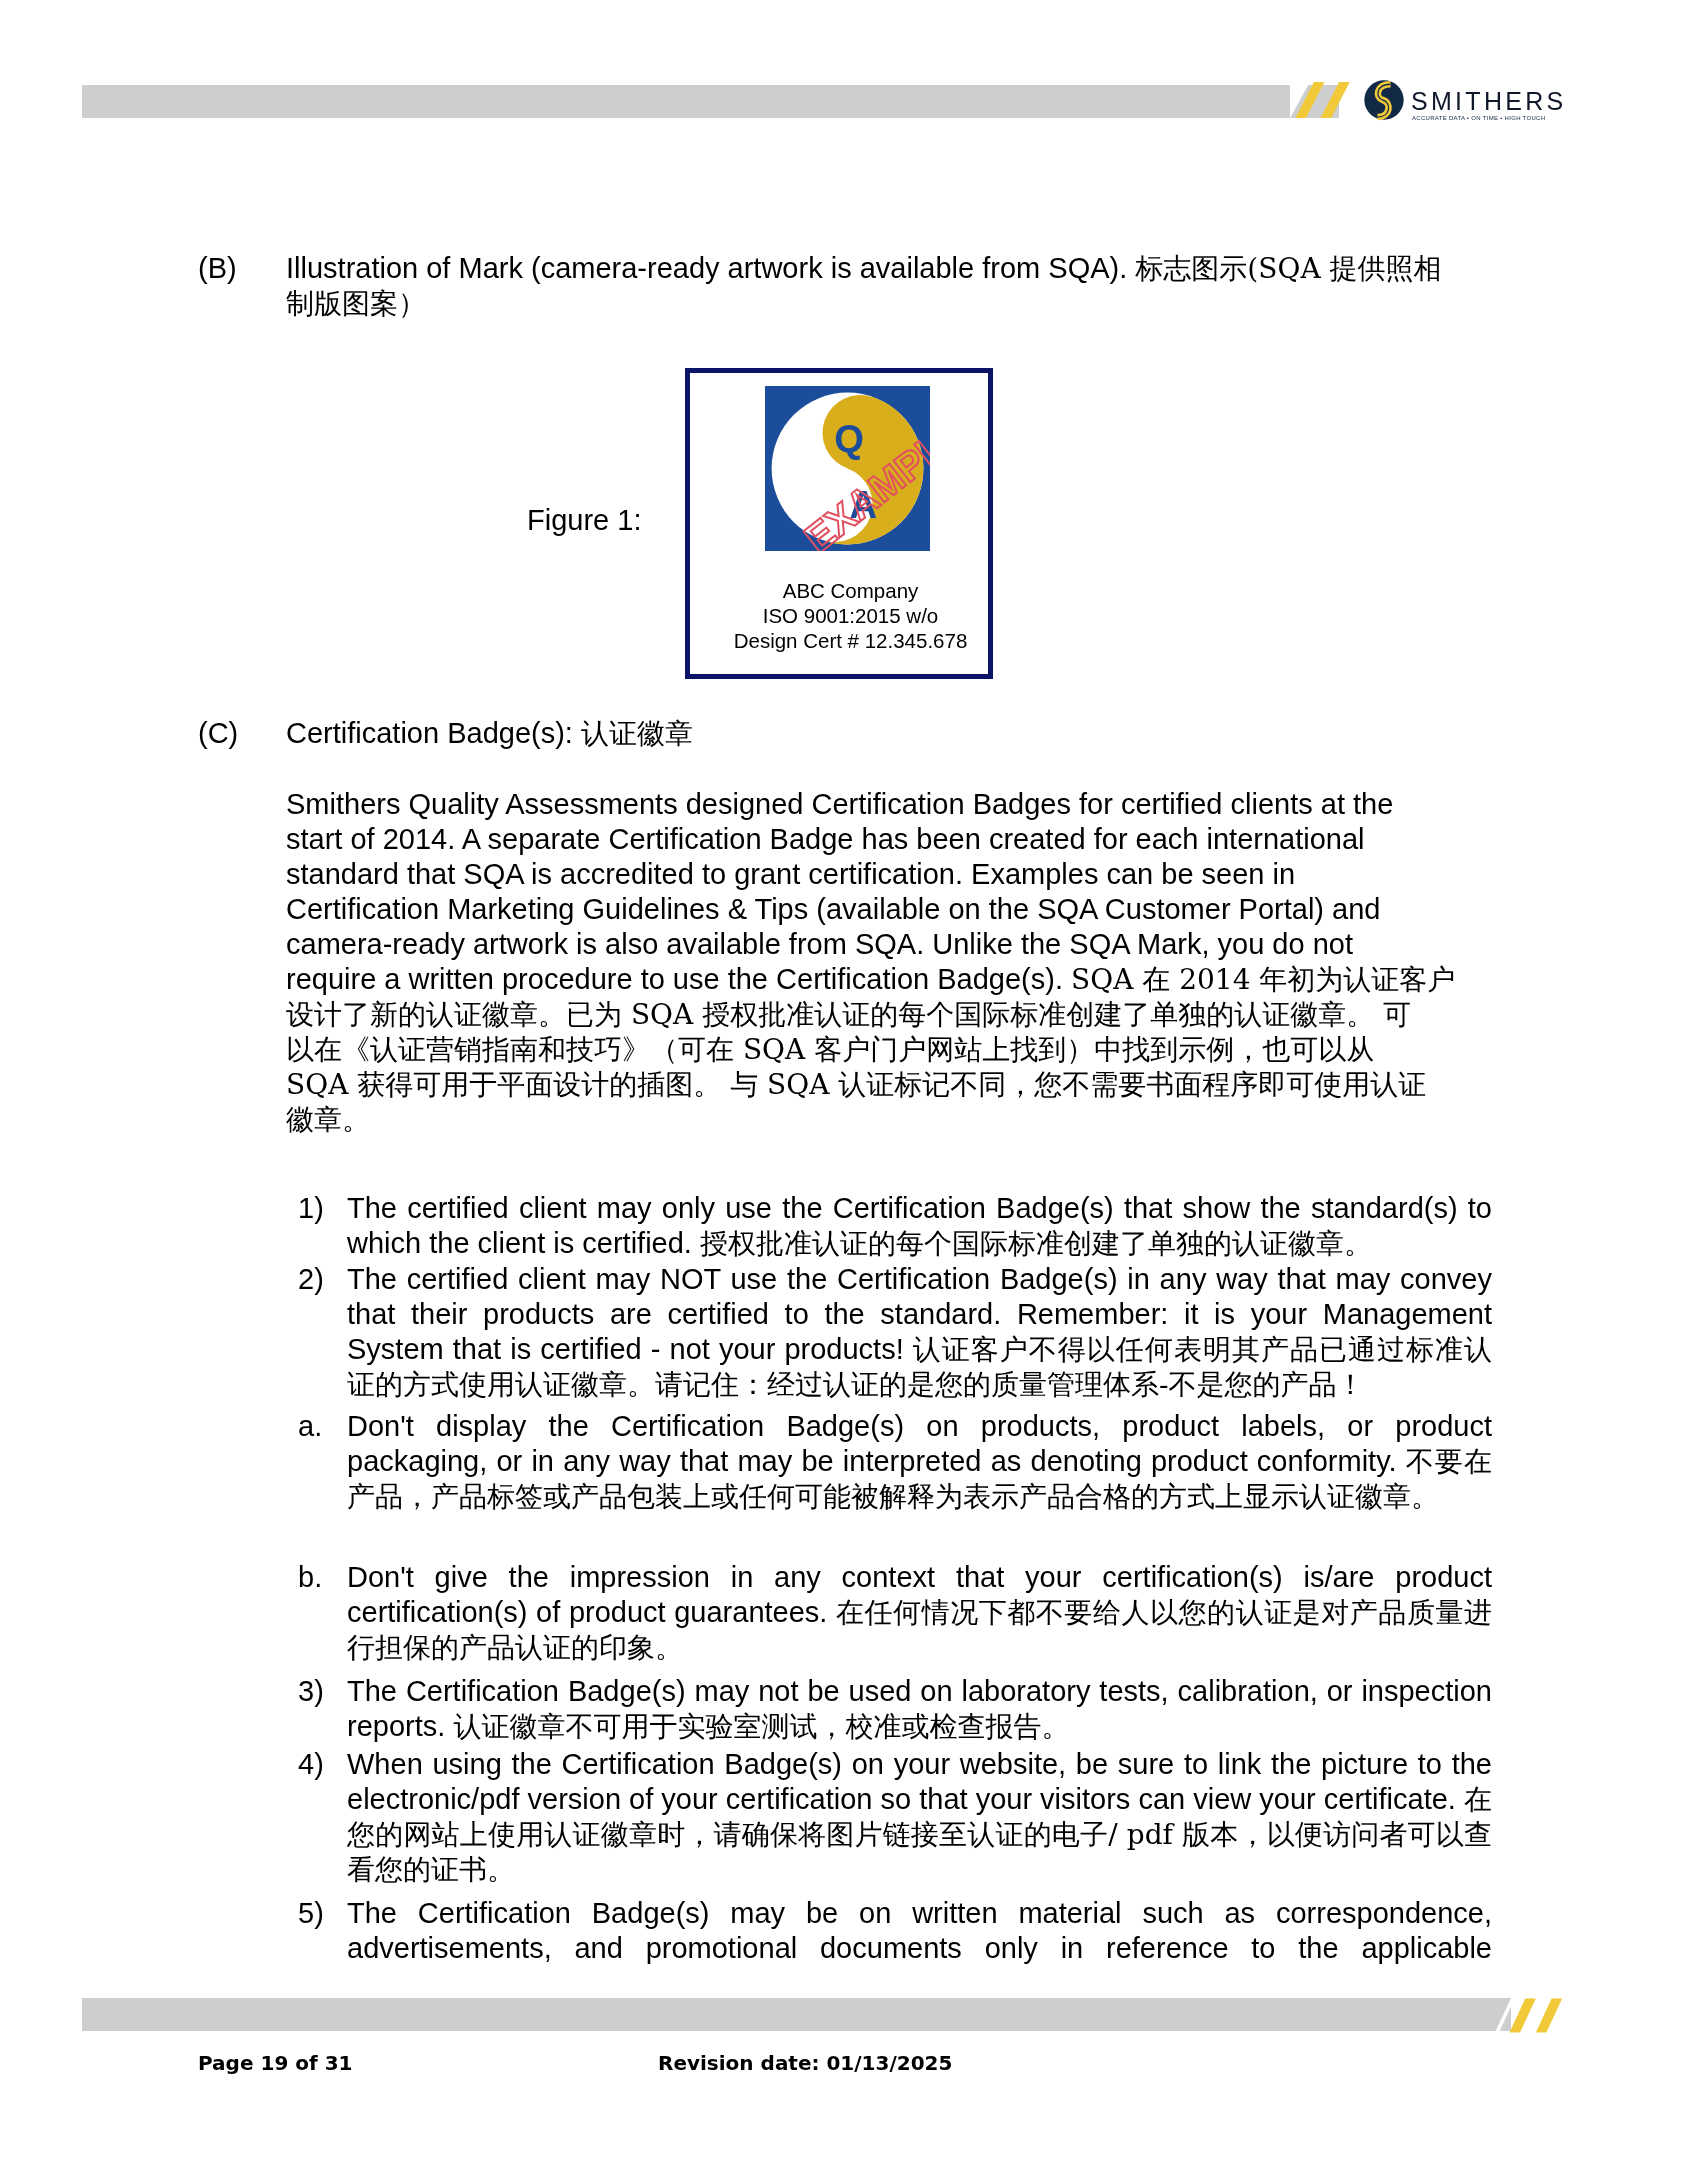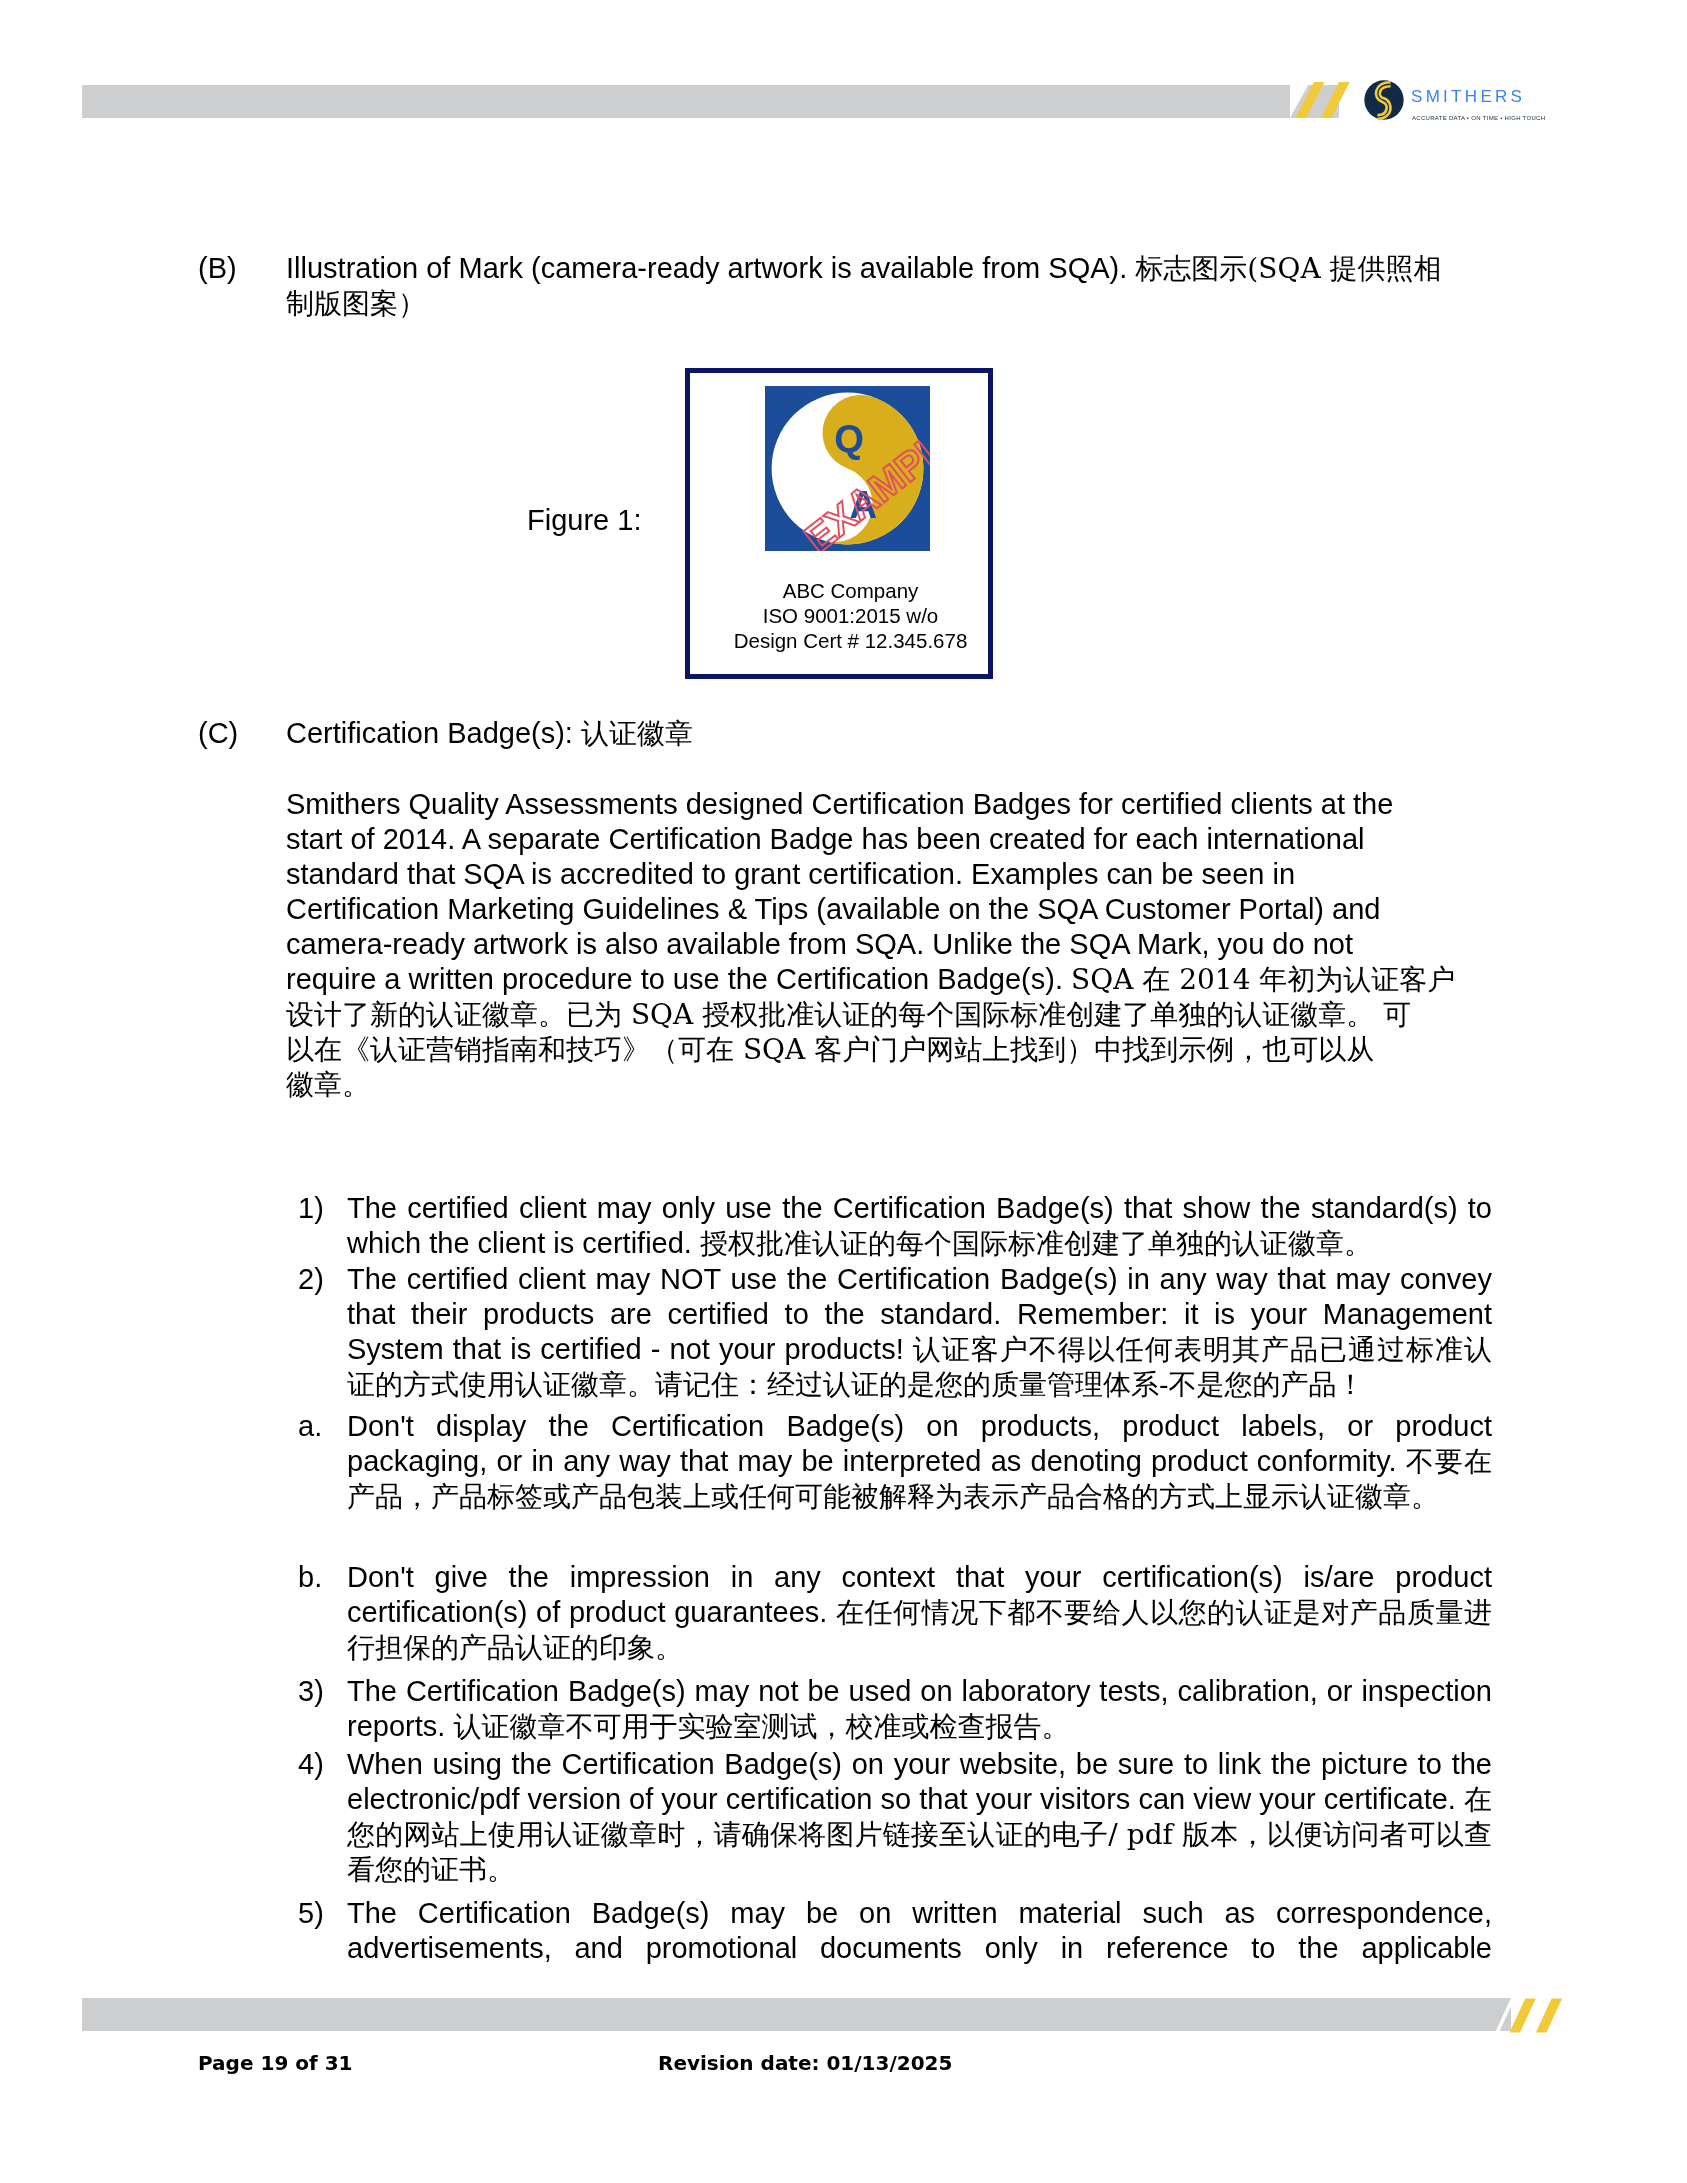--- a/index.html
+++ b/index.html
@@ -3,21 +3,21 @@
 <meta charset="utf-8">
 <style>
   html, body { margin:0; padding:0; background:#ffffff; }
   body { width:1687px; height:2183px; position:relative; overflow:hidden;
          font-family:"Liberation Sans", sans-serif; color:#000; }
   .abs { position:absolute; }
   
   .hdr-bar { left:82px; top:85px; width:1257px; height:33px; background:#cdced0; }
   .hdr-stripes { left:1290px; top:82px; }
   .logo { left:1363px; top:78px; width:212px; height:46px; }
-  .logo-text { position:absolute; left:48px; top:9.3px; font-size:17px; letter-spacing:3.3px; color:#3b82f6; font-weight:normal; }
+  .logo-text { position:absolute; left:48px; top:9.3px; font-size:25px; letter-spacing:3.3px; color:#0f172a; font-weight:normal; }
   .logo-tag { position:absolute; left:49px; top:37px; font-size:6px; letter-spacing:0.3px; color:#132a46; white-space:nowrap; }
   
   .txt { font-size:29px; line-height:35px; }
   .cn { font-family:"DejaVu Serif", serif; font-size:28px; }
   .label { left:198px; }
   .para { left:286px; width:1217px; }
   .just { text-align:justify; text-align-last:left; }
   
   .fig-label { left:527px; top:504px; font-size:29px; }
   .fig-box { left:685px; top:368px; width:308px; height:311px; border:5.3px solid #0b1466; box-sizing:border-box; background:#fff; }
@@ -85,20 +85,21 @@
   <div>start of 2014. A separate Certification Badge has been created for each international</div>
   <div>standard that SQA is accredited to grant certification. Examples can be seen in</div>
   <div>Certification Marketing Guidelines &amp; Tips (available on the SQA Customer Portal) and</div>
   <div>camera-ready artwork is also available from SQA. Unlike the SQA Mark, you do not</div>
   <div>
     <span>require a written procedure to use the Certification Badge(s).</span>
     <span class="cn">SQA 在 2014 年初为认证客户</span>
   </div>
   <div class="cn">设计了新的认证徽章。已为 SQA 授权批准认证的每个国际标准创建了单独的认证徽章。 可</div>
   <div class="cn">以在《认证营销指南和技巧》（可在 SQA 客户门户网站上找到）中找到示例，也可以从</div>
+  <div class="cn">SQA 获得可用于平面设计的插图。 与 SQA 认证标记不同，您不需要书面程序即可使用认证</div>
   <div class="cn">徽章。</div>
 </div>
 
 <div class="abs txt li-num" style="top:1191px;">1)</div>
 <div class="abs txt li-body just" style="top:1191px;">
   <span>The certified client may only use the Certification Badge(s) that show the standard(s) to which the client is certified.</span>
   <span class="cn">授权批准认证的每个国际标准创建了单独的认证徽章。</span>
 </div>
 
 <div class="abs txt li-num" style="top:1262px;">2)</div>

